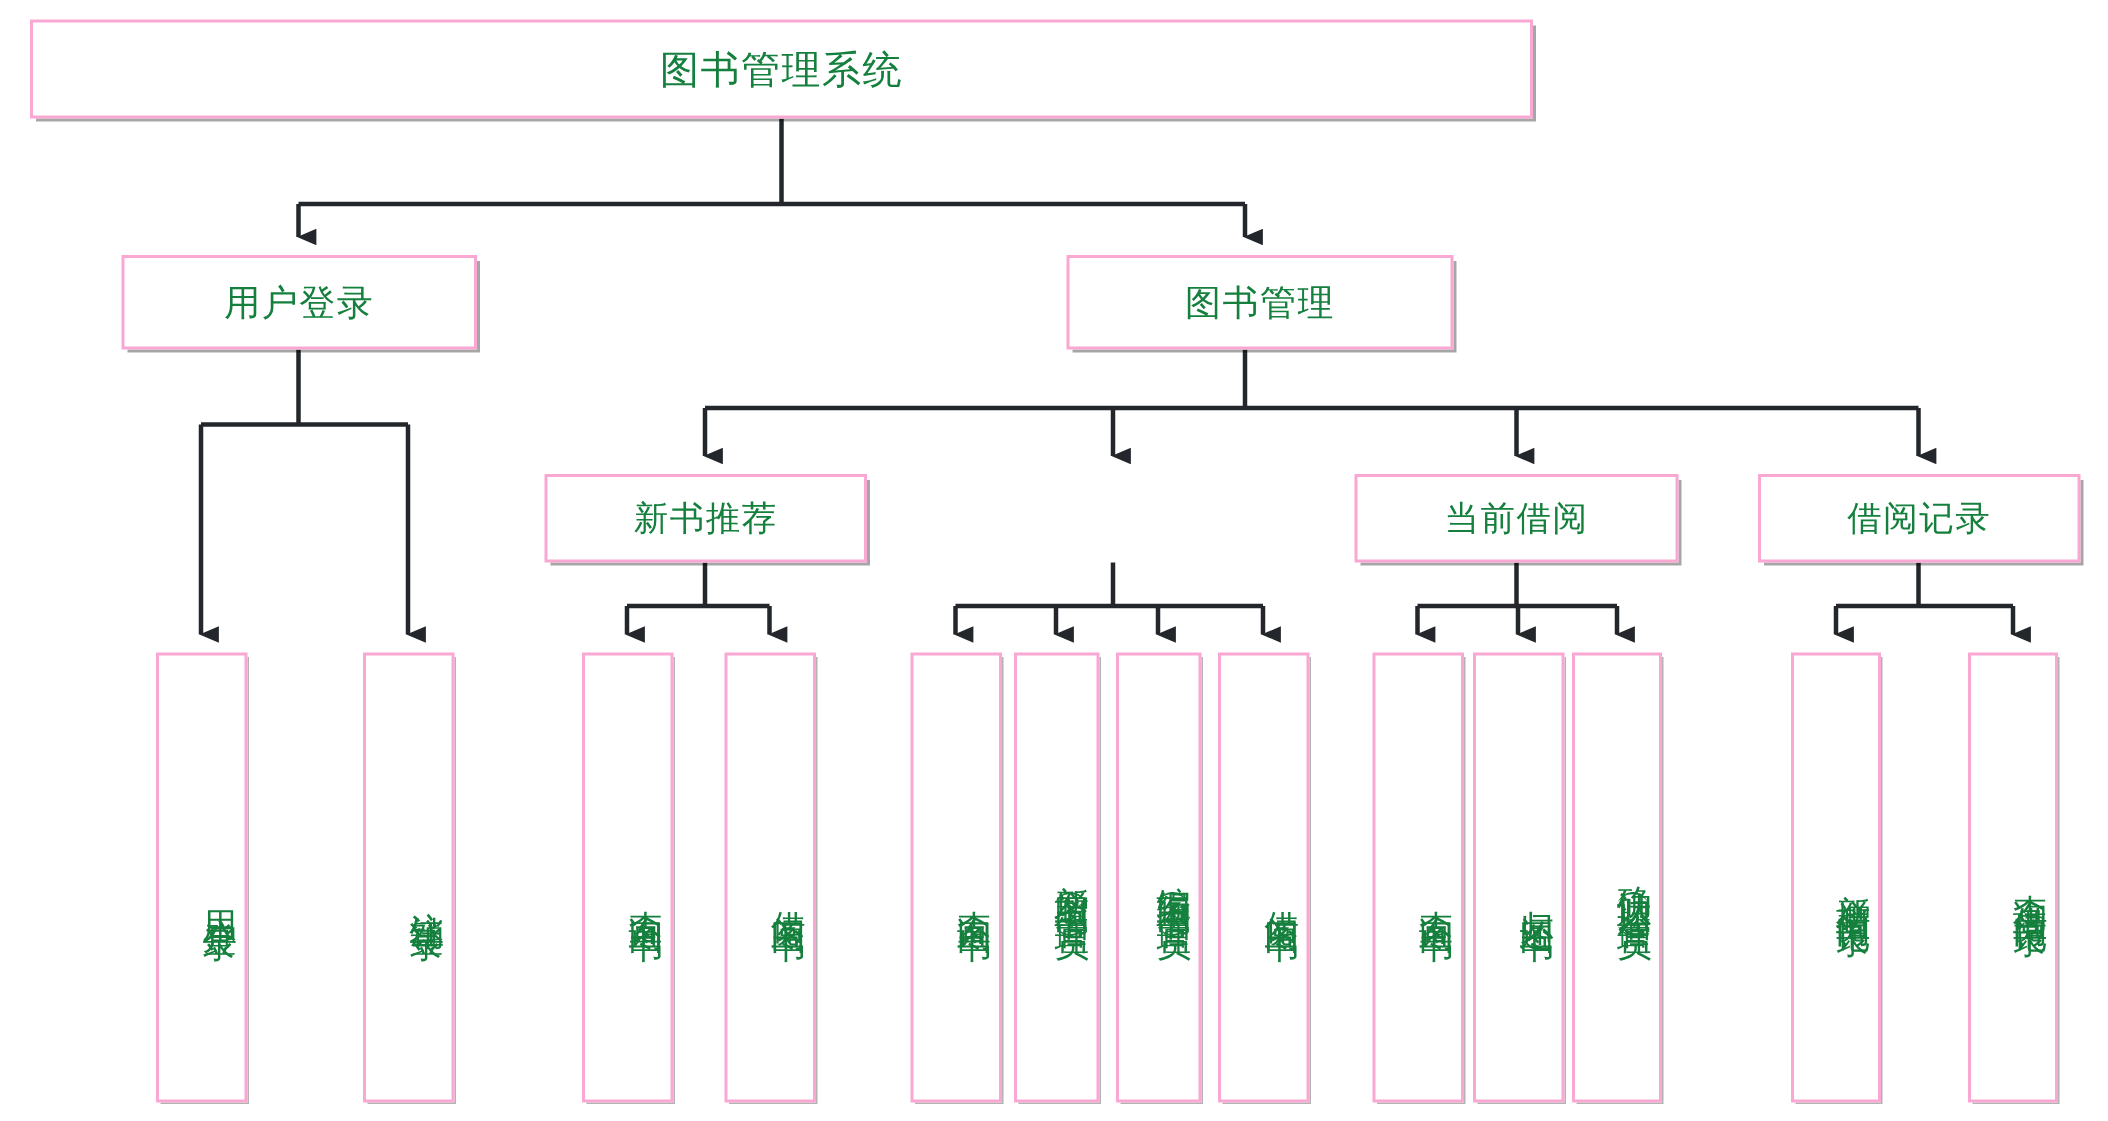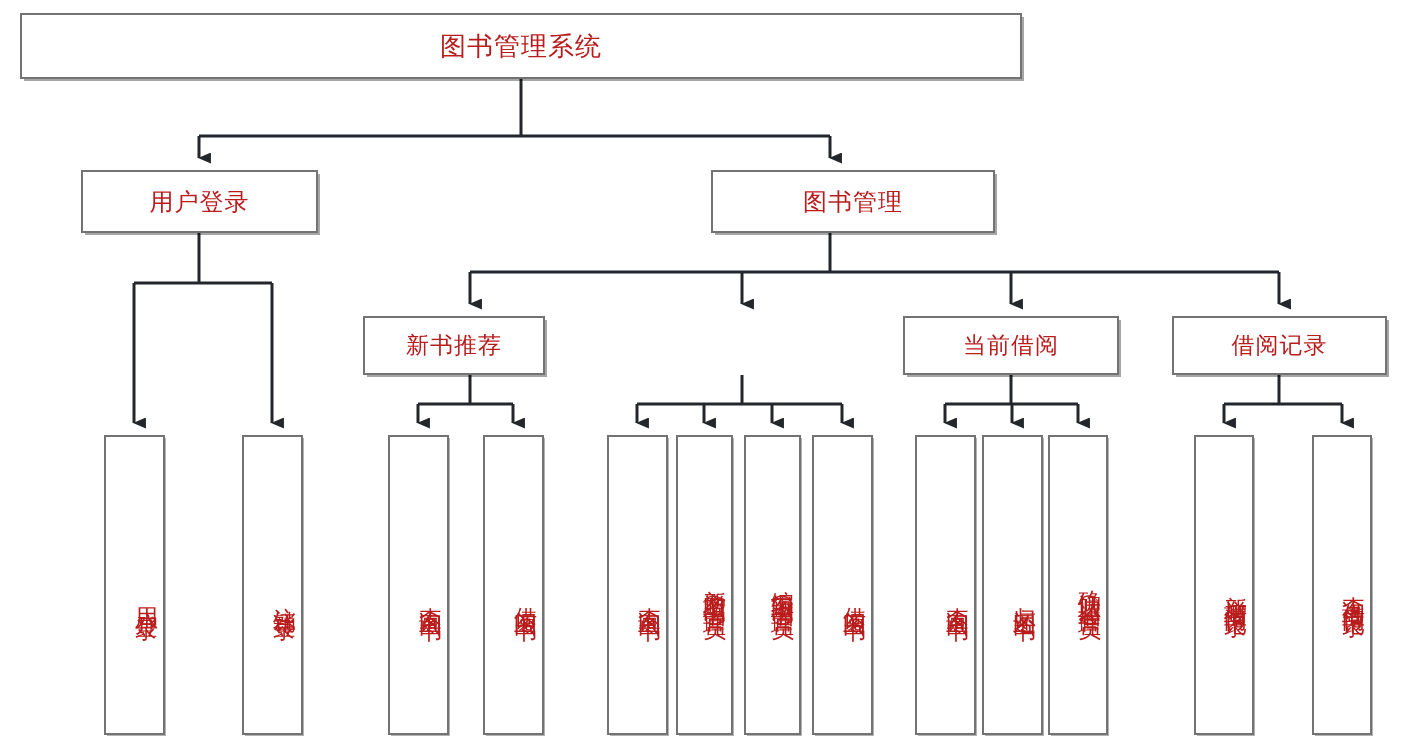--- a/index.html
+++ b/index.html
@@ -21,26 +21,26 @@
     position: absolute;
     left: 0;
     top: 0;
     width: 1405px;
     height: 747px;
   }
   .node {
     position: absolute;
     box-sizing: border-box;
     background: #ffffff;
-    border: 2px solid #737373;
+    border: 2px solid #f9a8d4;
     box-shadow: 3px 3px 0 -1px rgba(0,0,0,0.35);
     display: flex;
     align-items: center;
     justify-content: center;
-    color: #b91c1c;
+    color: #15803d;
     z-index: 3;
   }
   .node.root {
     font-size: 26px;
     letter-spacing: 1px;
   }
   .node.level2 {
     font-size: 24px;
     letter-spacing: 1px;
   }
@@ -129,25 +129,25 @@
     </g>
   </svg>
 
   <div class="node root" style="left:20px; top:13px; width:1002px; height:66px;">
     <span>图书管理系统</span>
   </div>
 
   <div class="node level2" style="left:81px; top:170px; width:237px; height:63px;">
     <span>用户登录</span>
   </div>
-  <div class="node level2" style="left:711px; top:170px; width:284px; height:63px;">
+  <div class="node level2" style="left:711px; top:170px; width:258px; height:63px;">
     <span>图书管理</span>
   </div>
 
-  <div class="node level3" style="left:363px; top:316px; width:182px; height:59px;">
+  <div class="node level3" style="left:363px; top:316px; width:215px; height:59px;">
     <span>新书推荐</span>
   </div>
   <div class="node level3" style="left:903px; top:316px; width:216px; height:59px;">
     <span>当前借阅</span>
   </div>
   <div class="node level3" style="left:1172px; top:316px; width:215px; height:59px;">
     <span>借阅记录</span>
   </div>
 
   <div class="node leaf" style="left:104px; top:435px; width:61px; height:300px;">

